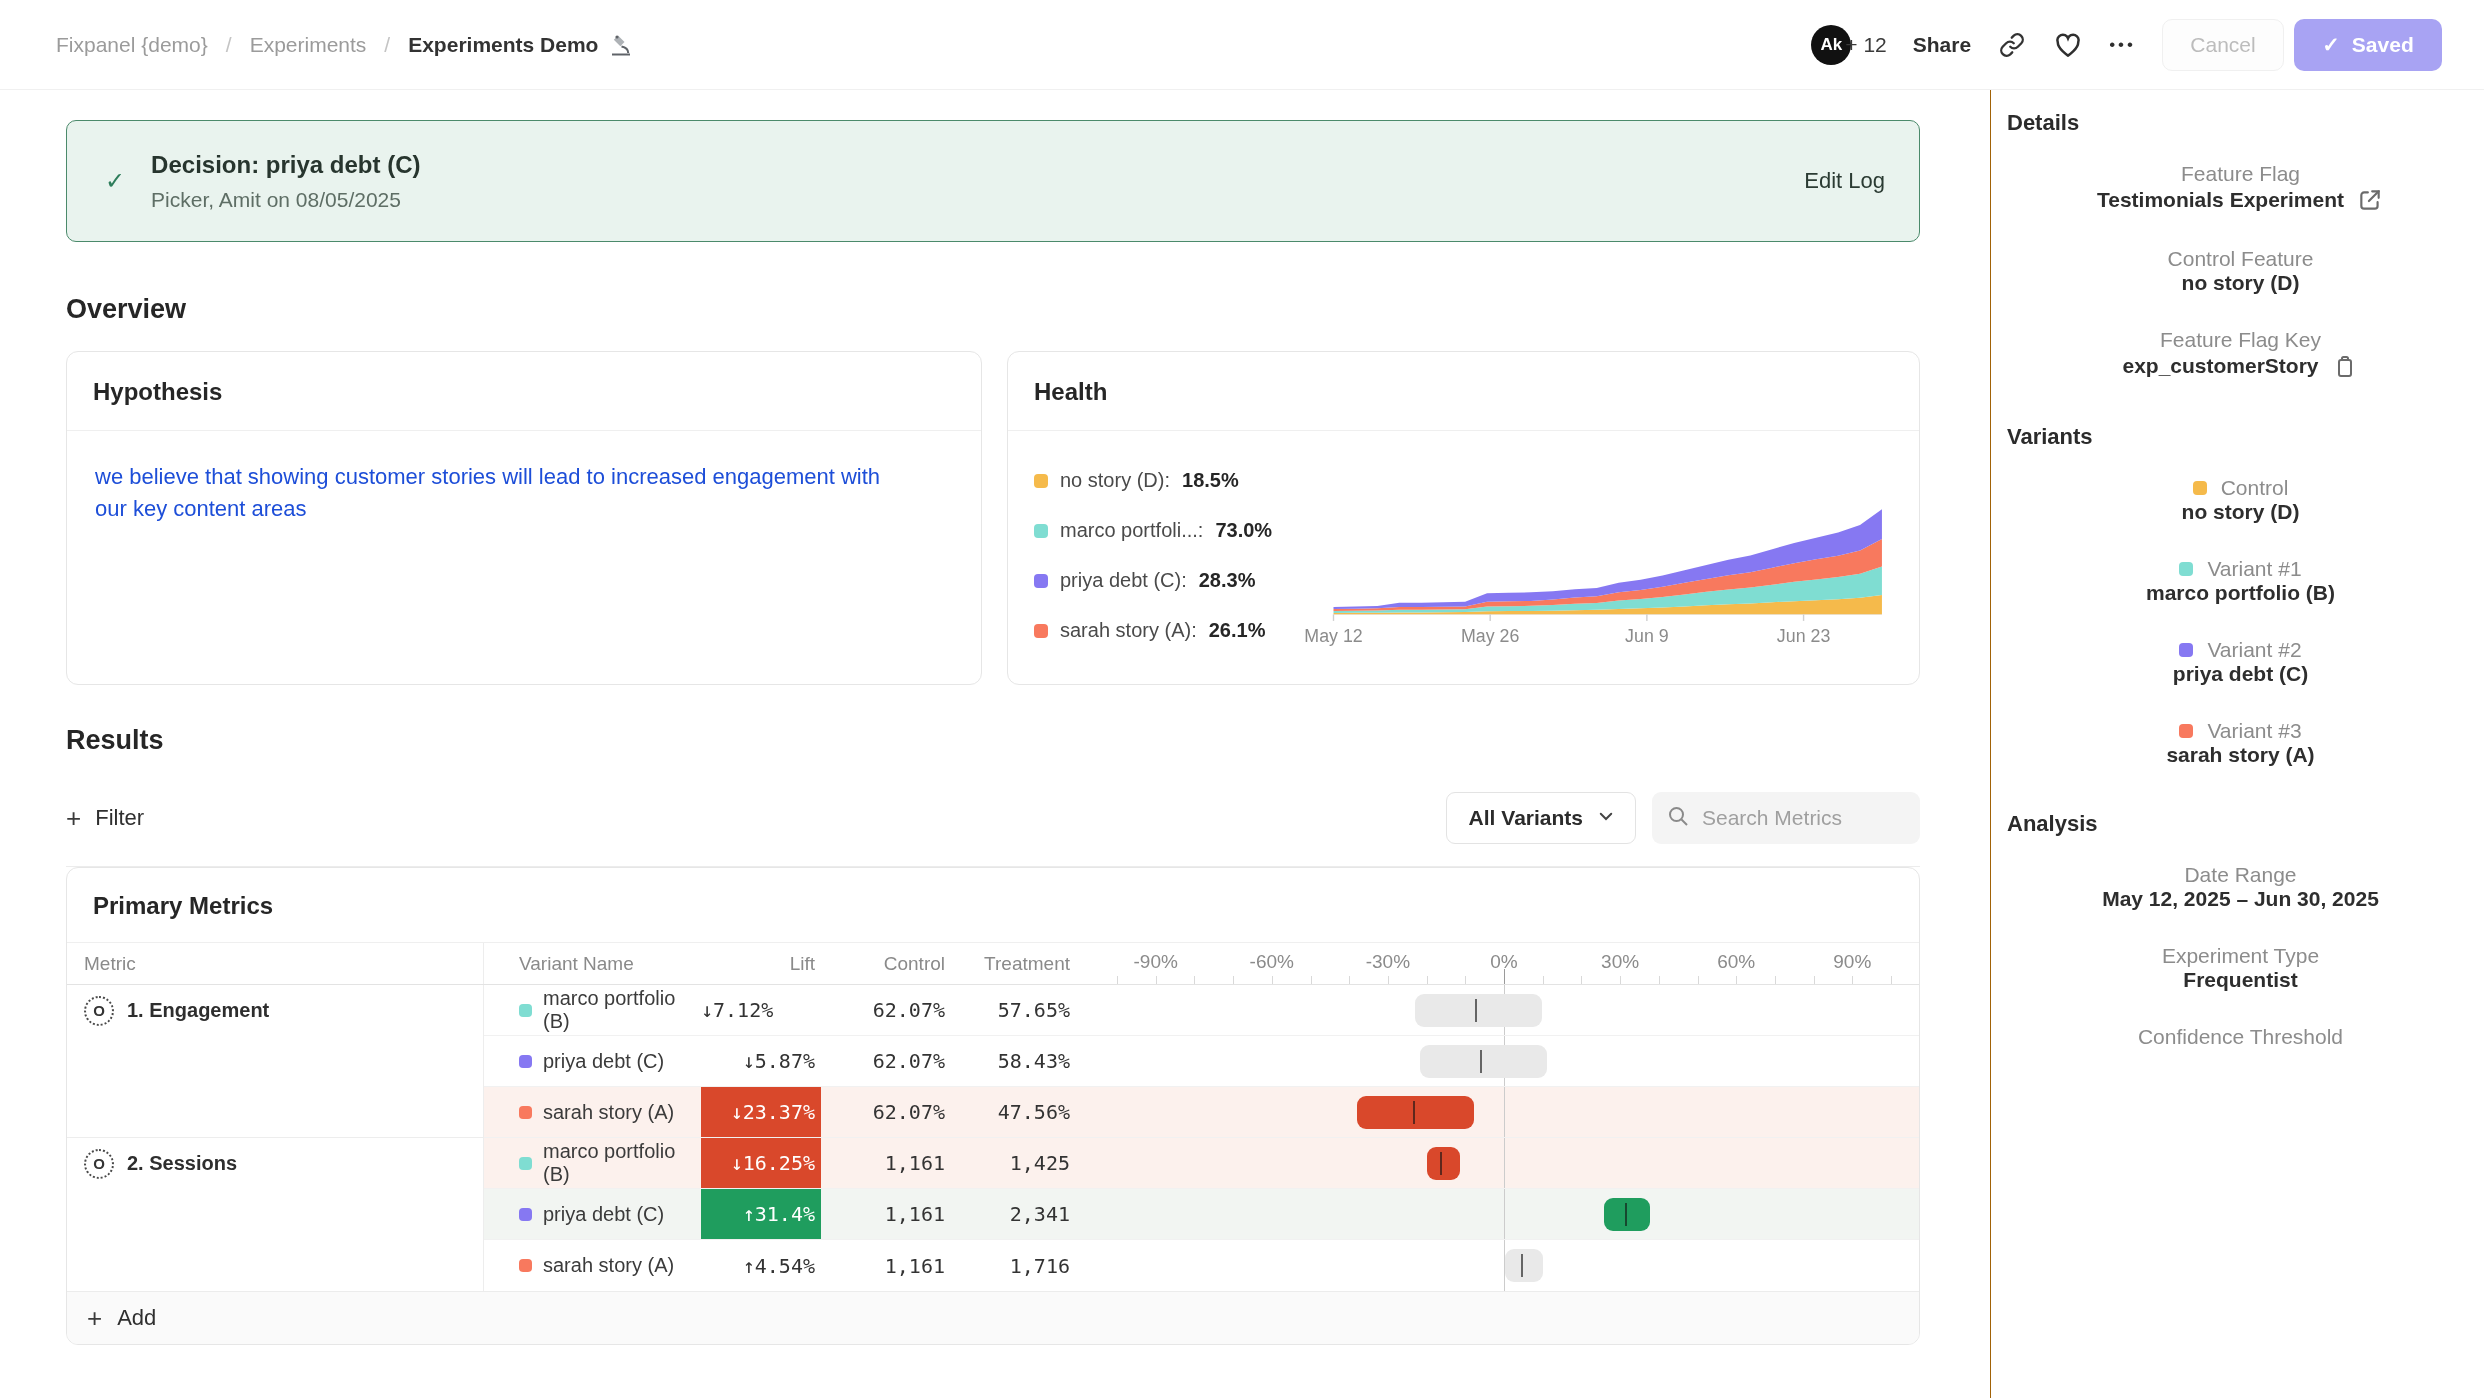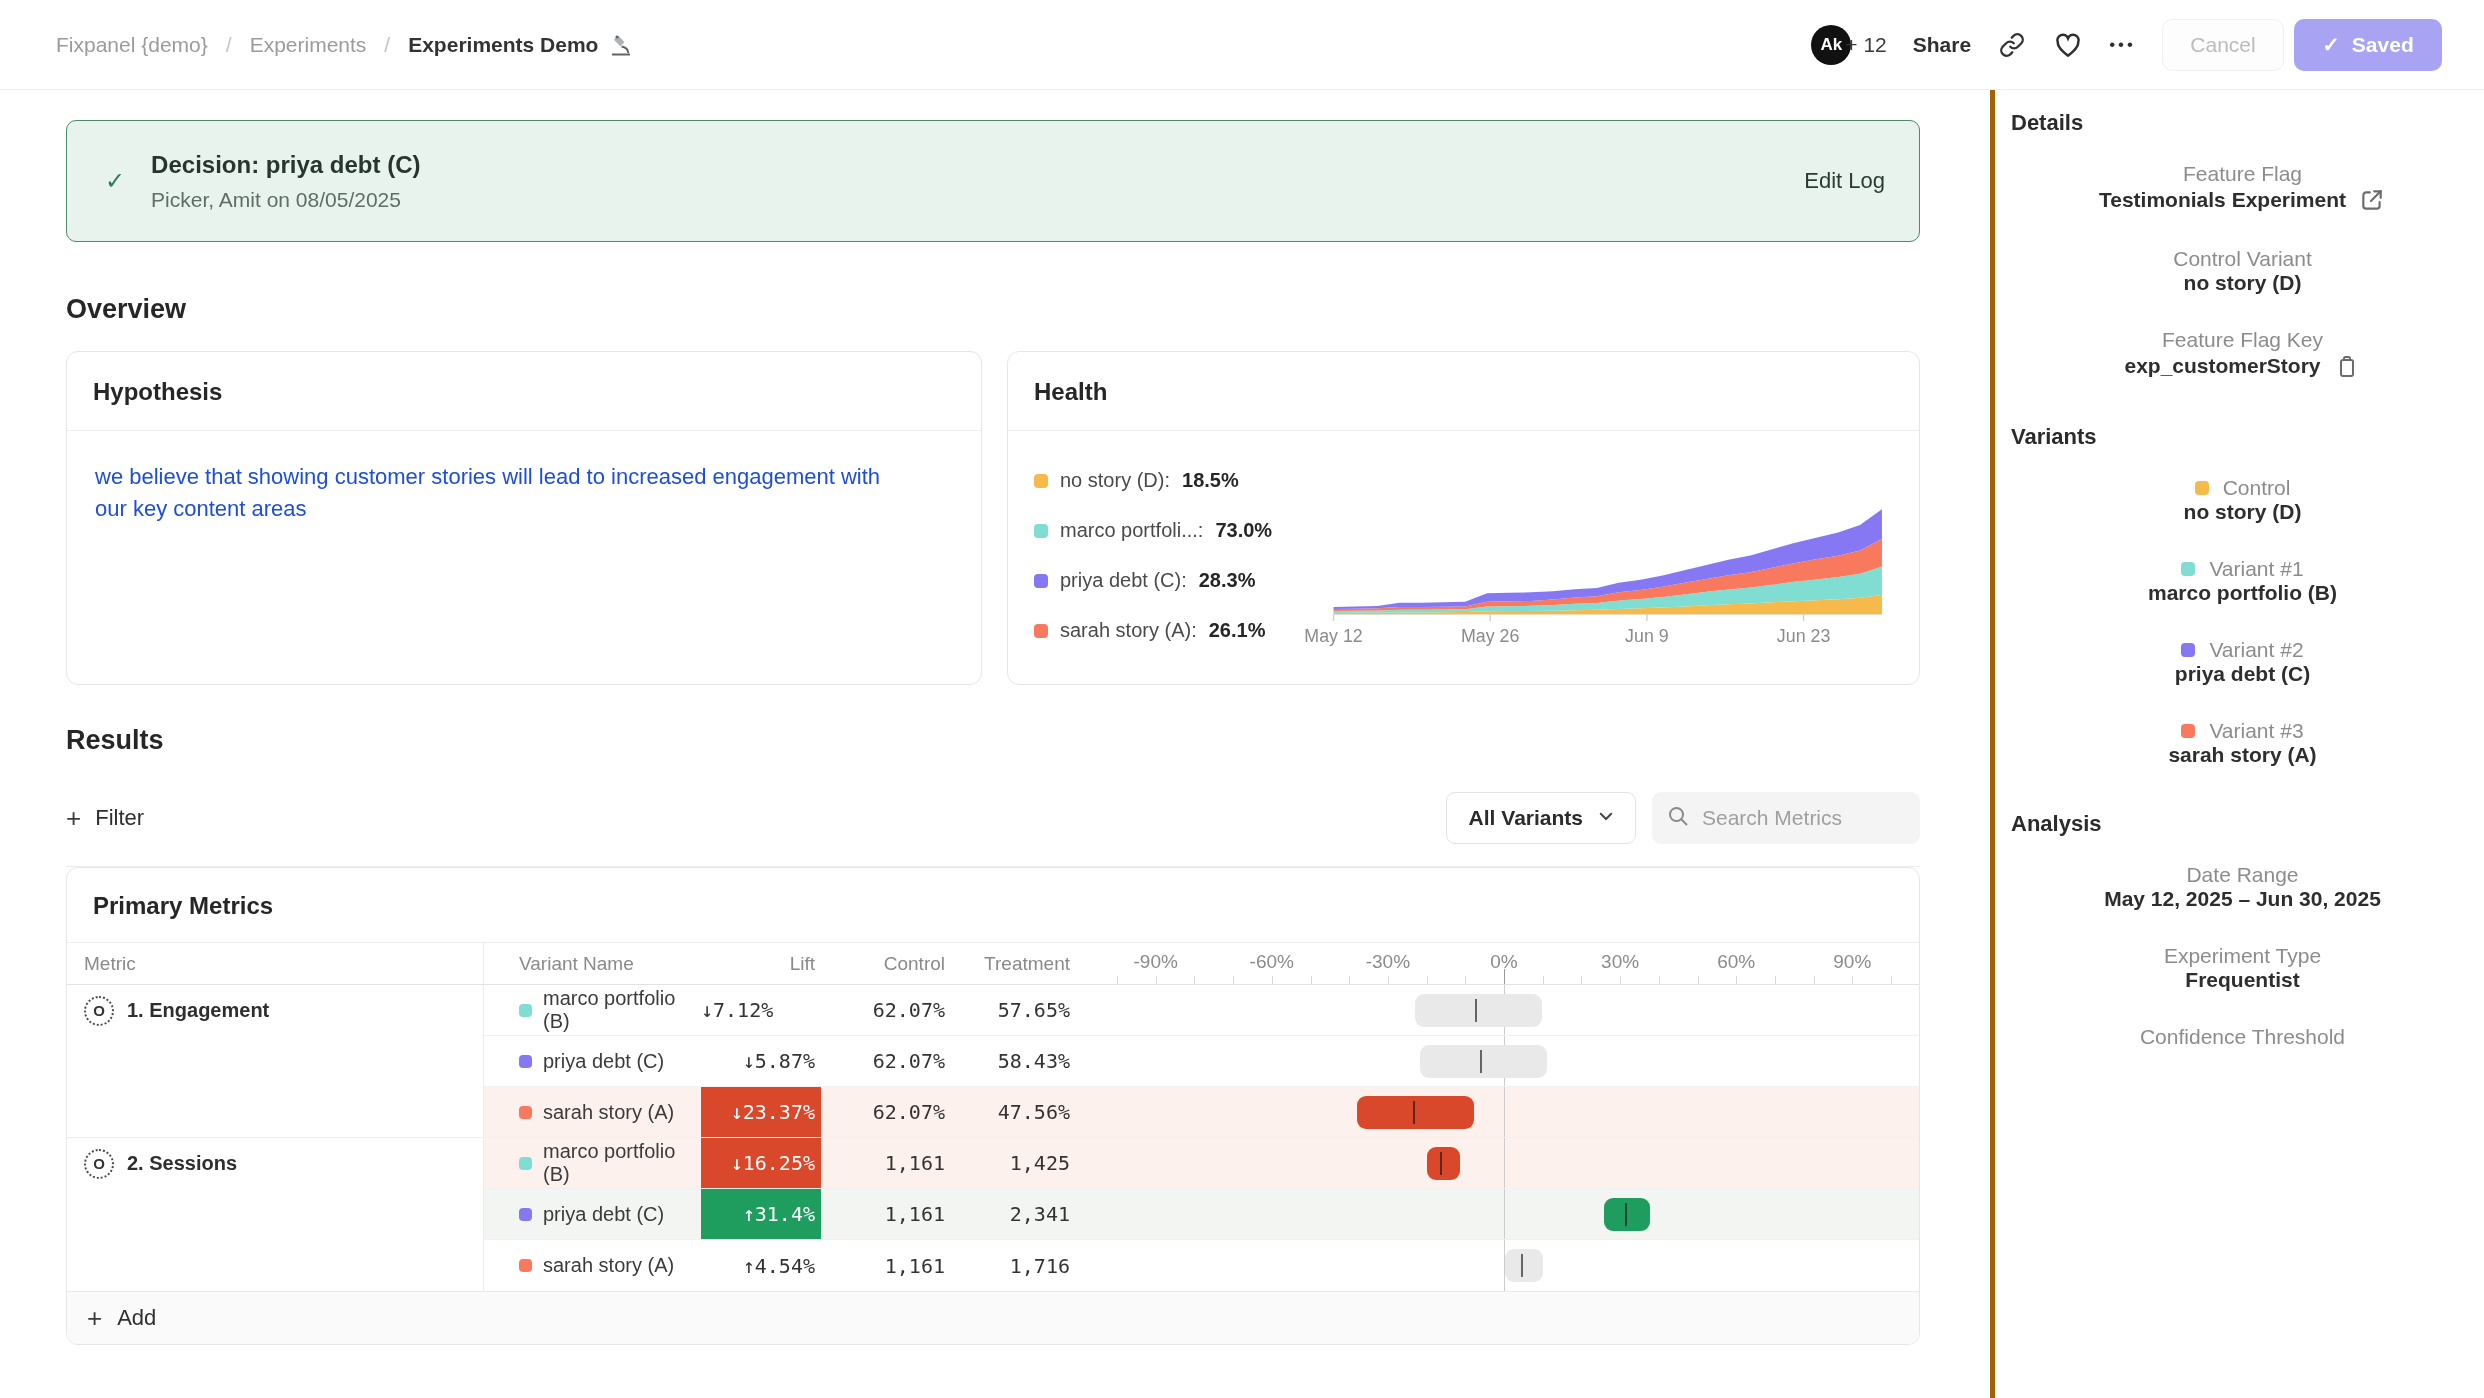--- a/index.html
+++ b/index.html
@@ -21,21 +21,21 @@
   .icon-btn { width:30px; height:30px; display:flex; align-items:center; justify-content:center; cursor:pointer; }
   .dots { font-size:17px; letter-spacing:3px; color:#2f2f2f; cursor:pointer; }
   .btn { height:52px; border-radius:10px; font-size:21px; display:flex; align-items:center;
     justify-content:center; cursor:pointer; }
   .btn-cancel { width:122px; background:#fdfdfd; border:1px solid #f0f0f0; color:#bcbcbc; }
   .btn-saved { width:148px; background:#a8a3f3; color:#fff; gap:12px; font-weight:600; border:none; }
 
   
   .layout { display:flex; height:1308px; }
   .main { width:1990px; padding:30px 70px 0 66px; }
-  .sidebar { flex:1; border-left:5px solid #a16207; padding:20px 24px 12px 16px; }
+  .sidebar { flex:1; border-left:1px solid #a16207; padding:20px 24px 12px 16px; }
 
   
   .banner { height:122px; border:1px solid #4b8a6b; background:#e9f3ee; border-radius:10px;
     display:flex; align-items:center; padding:0 34px 0 38px; }
   .banner-check { color:#2e7d5b; font-size:24px; margin-right:26px; }
   .banner-text { flex:1; }
   .banner-title { font-size:24px; font-weight:700; color:#27352e; }
   .banner-sub { font-size:21px; color:#5e6e65; margin-top:9px; }
   .banner-action { font-size:22px; color:#2b3b33; font-weight:500; cursor:pointer; }
 
@@ -465,21 +465,21 @@
                 <svg width="26" height="26" viewBox="0 0 24 24" fill="none" stroke="#6b6b6b" stroke-width="2" stroke-linecap="round">
                   <path d="M10 5H6.5A2.5 2.5 0 0 0 4 7.5v10A2.5 2.5 0 0 0 6.5 20h10a2.5 2.5 0 0 0 2.5-2.5V14"></path>
                   <path d="M14 4h6v6"></path>
                   <path d="M20 4l-9 9"></path>
                 </svg>
               </span>
             </span>
           </div>
           <div class="sb-row">
             <div class="sb-left">
-              <span class="sb-label">Control Variant</span>
+              <span class="sb-label">Control Feature</span>
             </div>
             <span class="sb-value">
               <span>no story (D)</span>
             </span>
           </div>
           <div class="sb-row">
             <div class="sb-left">
               <span class="sb-label">Feature Flag Key</span>
             </div>
             <span class="sb-value">

